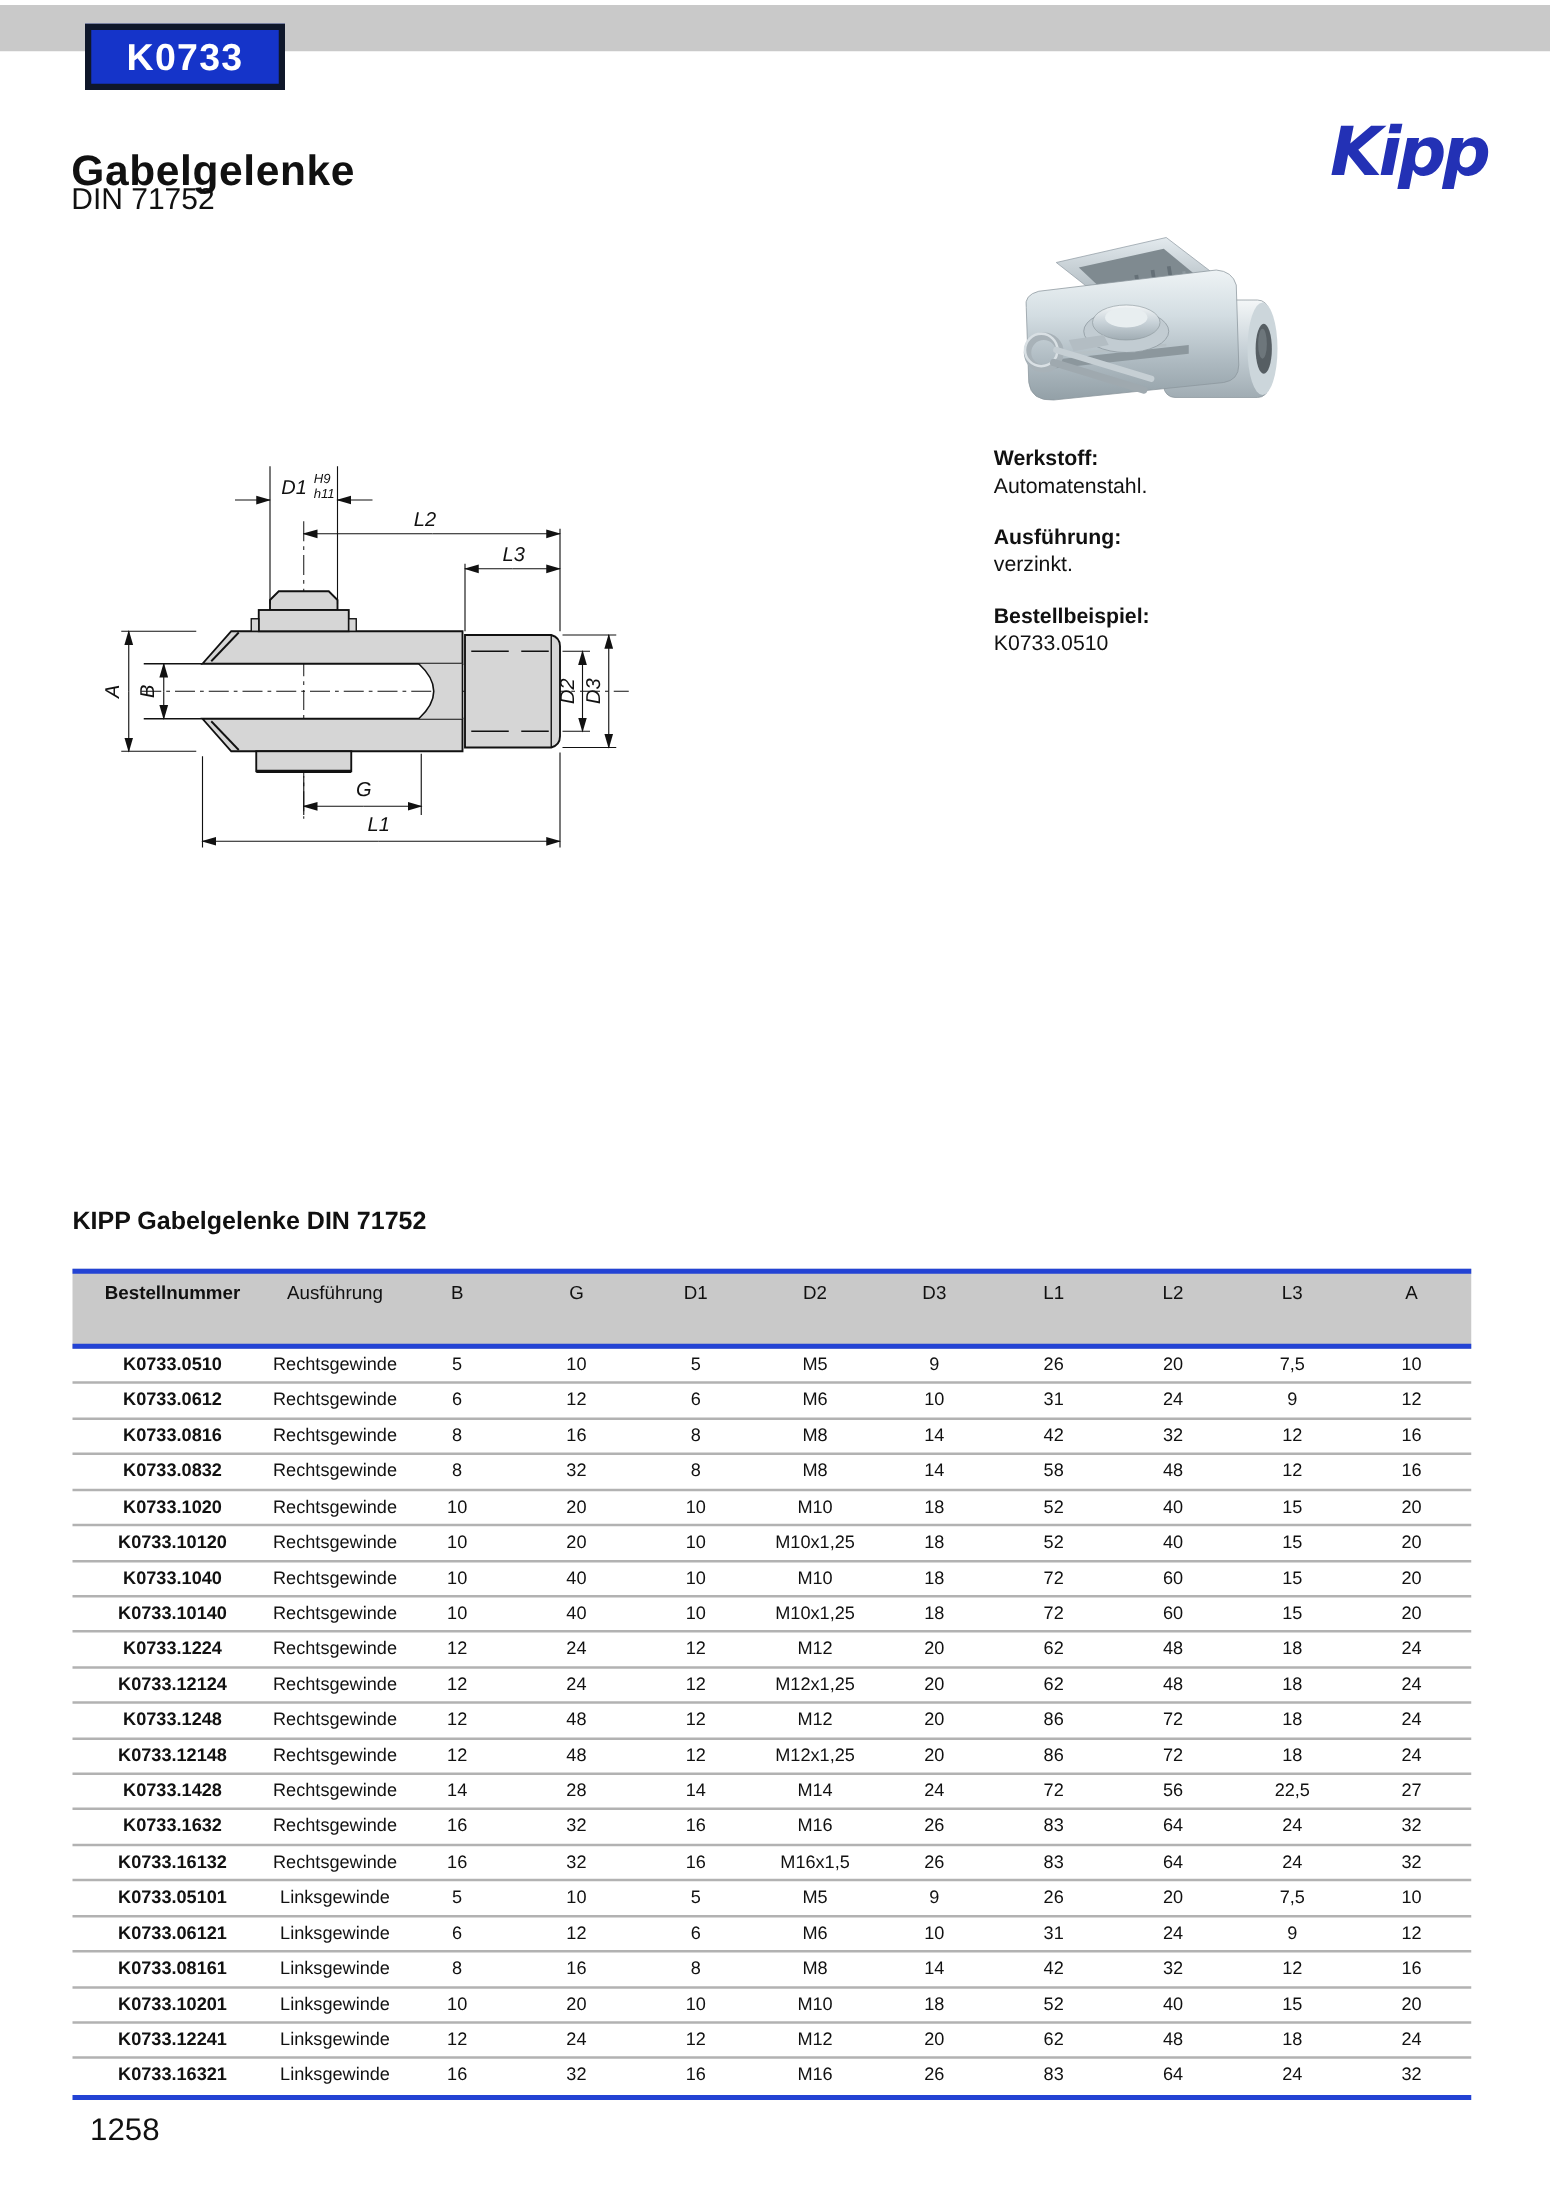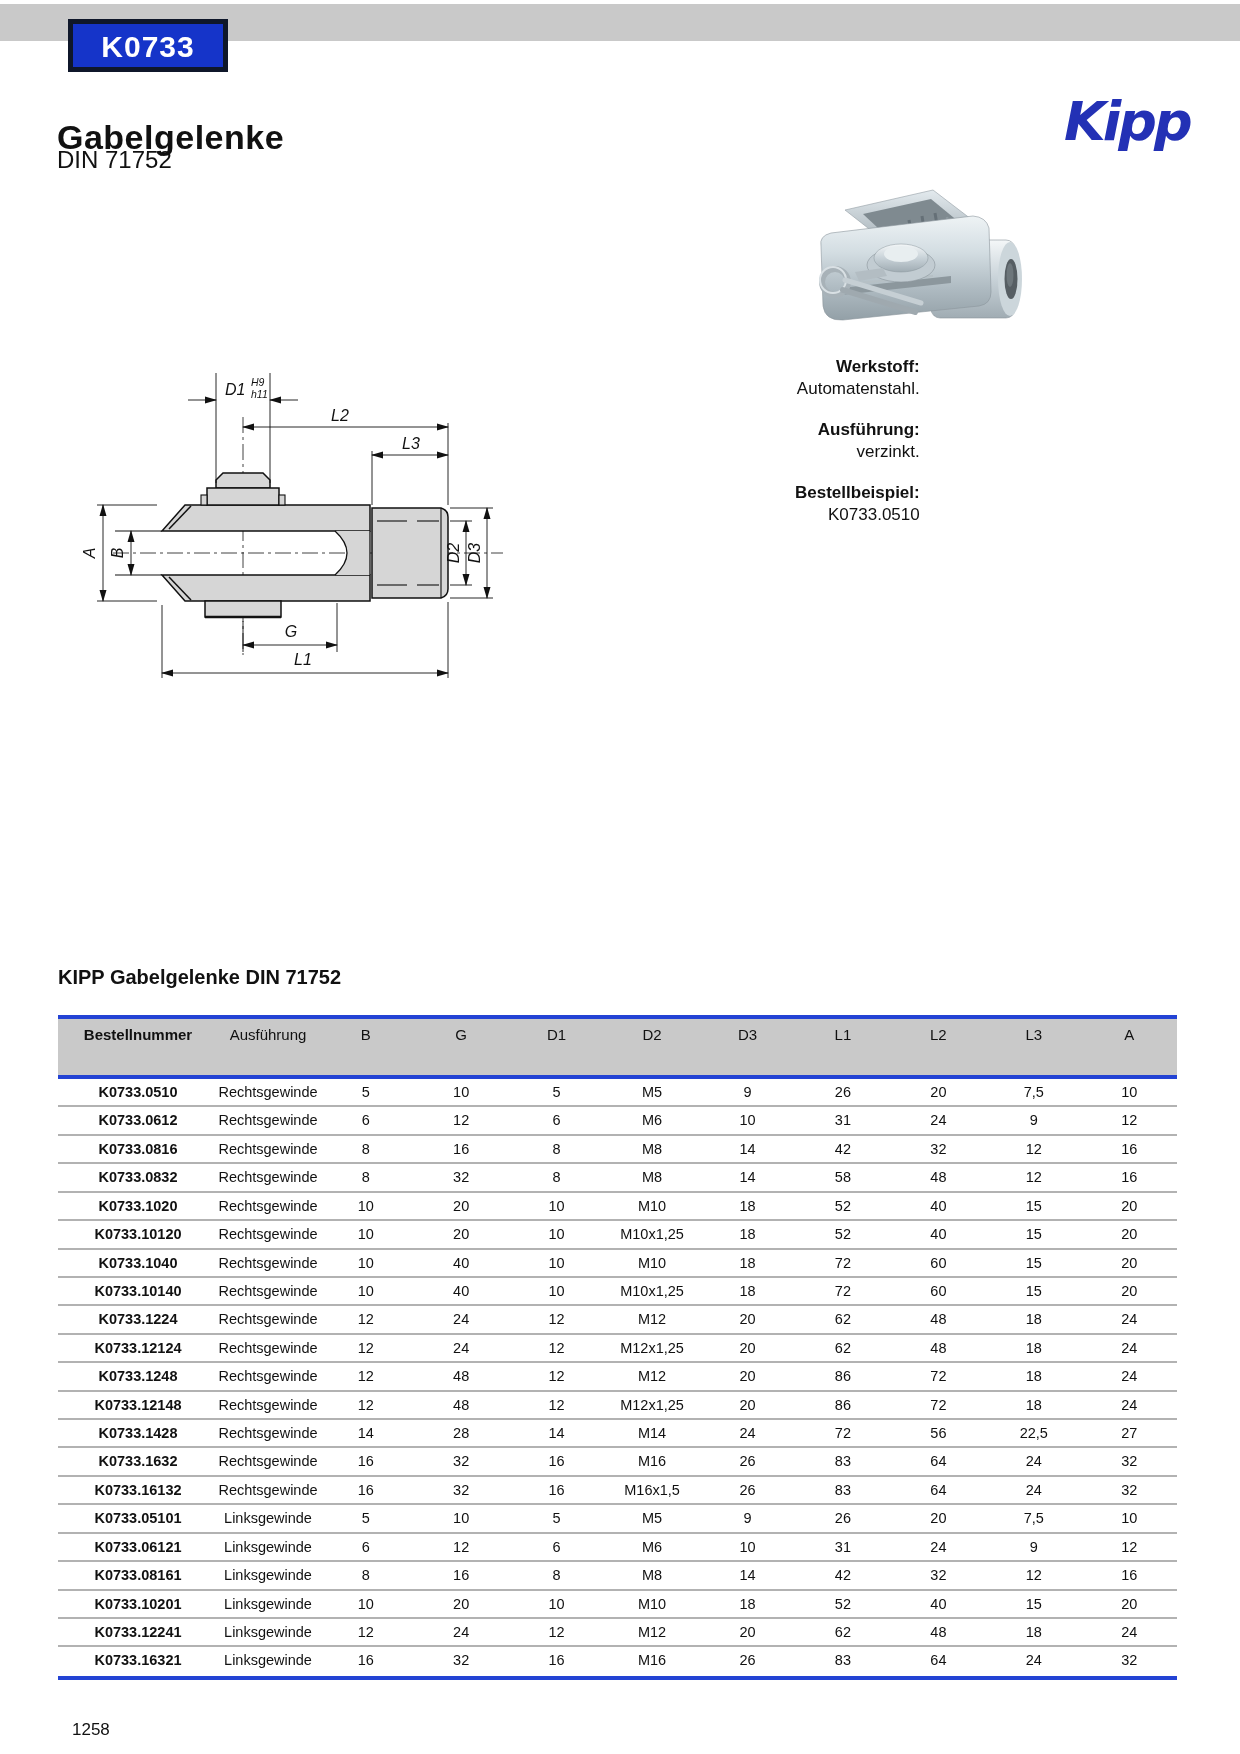--- a/index.html
+++ b/index.html
@@ -9,41 +9,41 @@
   
   .topbar { position:absolute; left:0; top:4px; width:1240px; height:37px; background:#c9c9c9; }
   .badge { position:absolute; left:68px; top:19px; width:160px; height:53px;
            background:#1534c9; border:5px solid #0f172a; color:#fff;
            font-size:30px; font-weight:bold; text-align:center; line-height:46px; letter-spacing:1px; }
   .title { position:absolute; left:57px; top:94px; font-size:34px; font-weight:bold; letter-spacing:0.5px;margin-top:24px; }
   .din   { position:absolute; left:57px; top:146px; font-size:24px; }
   .logo  { position:absolute; left:1062px; top:68px; width:130px; height:95px; }
 
   
-  .info { position:absolute; left:795px; top:356px; font-size:17px; line-height:22px;text-align:right; }
+  .info { position:absolute; left:795px; top:356px; font-size:17px; line-height:22px; }
   .info .blk { margin-bottom:19px; }
   .info .lbl { font-weight:bold; }
 
   
   .photo   { position:absolute; left:783px; top:180px; width:250px; height:155px; }
   .drawing { position:absolute; left:55px;  top:325px; width:470px; height:365px; }
 
   
   .tbl-heading { position:absolute; left:58px; top:966px; font-size:20px; font-weight:bold; }
   .grid { display:grid; grid-template-columns:160px 100px repeat(9,1fr); }
   .thead { position:absolute; left:58px; top:1015px; width:1119px; height:64px;
            background:#c9c9c9; border-top:4px solid #2343d4; border-bottom:4px solid #2343d4; }
   .th { padding-top:7px; text-align:center; font-size:15px; }
   .tbody { position:absolute; left:58px; top:1079px; width:1119px; border-bottom:4px solid #2343d4; }
   .tr { height:28.43px; border-bottom:2px solid #b2b2b2; }
   .tr:last-child { border-bottom:none; }
   .td { text-align:center; font-size:14.5px; line-height:26px; white-space:nowrap; }
   .bold { font-weight:bold; }
 
-  .pagenum { position:absolute; left:72px; top:1690px; font-size:17px;margin-top:30px; }
+  .pagenum { position:absolute; left:72px; top:1690px; font-size:25px; }
 
   
   .dim { font-style:italic; font-size:16px; fill:#111; }
   .dimsmall { font-style:italic; font-size:10.5px; fill:#111; }
 </style>
 </head>
 <body>
 
 <div id="page">
 

